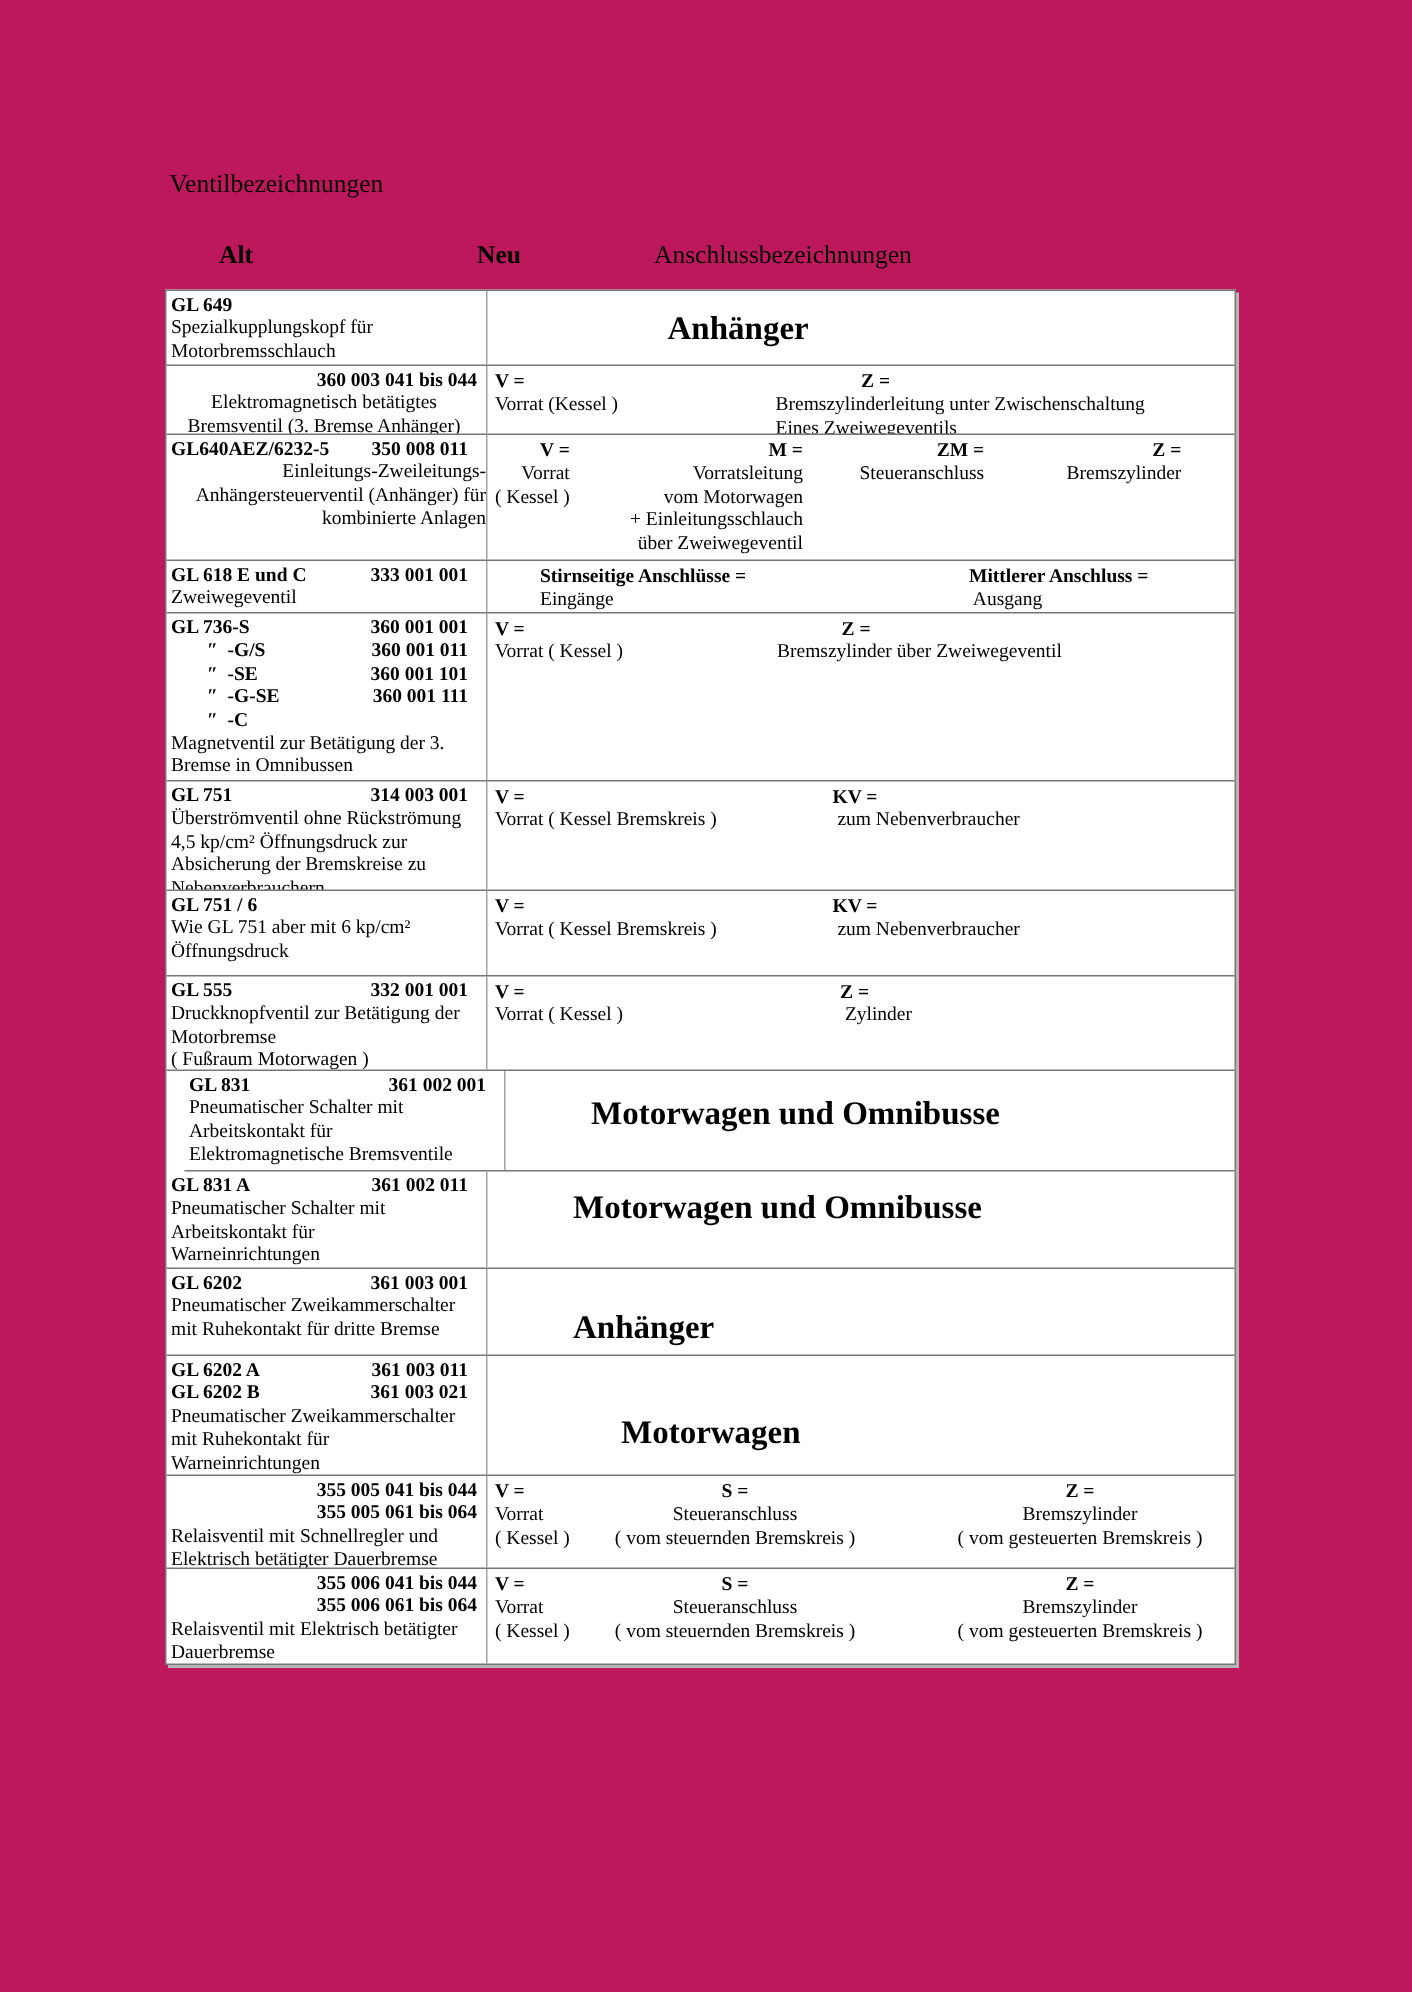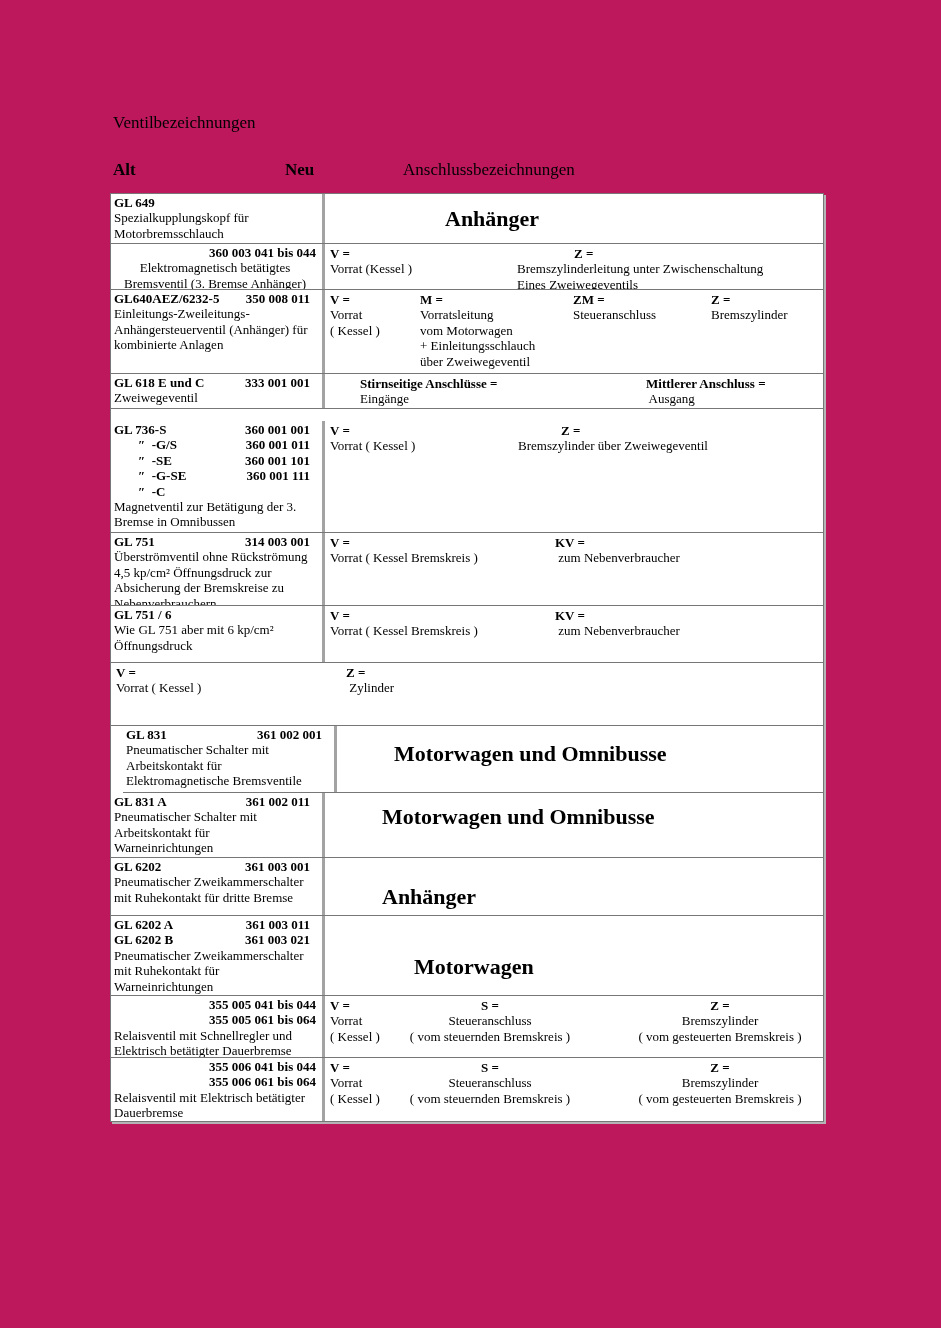--- a/index.html
+++ b/index.html
@@ -1,27 +1,27 @@
 <!DOCTYPE html>
 <html><head>
 <meta charset="utf-8">
 <style>
   html,body{margin:0;padding:0;background:#fff;}
   .page{position:relative;width:941px;height:1328px;background:#be185d;overflow:hidden;
         font-family:"Liberation Serif","DejaVu Serif",serif;color:#000;}
   .doc-title{position:absolute;left:113px;top:113px;font-size:17px;}
-  .hdr{position:absolute;top:160px;font-size:17px;}
+  .hdr{position:absolute;top:160px;font-size:17px;margin-left:33px;}
   .hdr-alt{left:113px;font-weight:bold;}
   .hdr-neu{left:285px;font-weight:bold;}
   .hdr-ans{left:403px;}
   .tbl{position:absolute;left:110px;top:193px;width:712px;border:1px solid #777;
        box-shadow:2px 2px 0 #b5b5b5;background:#fff;font-size:13px;line-height:15.4px;}
   .row{display:flex;box-sizing:border-box;border-bottom:1px solid #777;}
   .row:last-child{border-bottom:none;}
-  .lc{width:214px;box-sizing:border-box;border-right:3px solid #a3a3a3;
+  .lc{width:214px;box-sizing:border-box;border-right:1px solid #a3a3a3;
       padding:1px 0 0 3px;overflow:hidden;}
   .rc{flex:1;position:relative;overflow:hidden;}
   .ln{white-space:pre;}
   .ln.b{font-weight:bold;}
   .ln.sp{display:flex;justify-content:space-between;padding-right:12px;}
   .ln.r{text-align:right;padding-right:6px;}
   .ln.c{text-align:center;padding-right:6px;}
   .col{position:absolute;top:2px;}
   .col .key{font-weight:bold;white-space:pre;}
   .col .val{white-space:pre;}
@@ -57,21 +57,21 @@
             <div class="key">V =</div>
             <div class="val">Vorrat (Kessel )</div>
           </div>
           <div class="col" style="left: 192px;">
             <div class="key" style="padding-left: 57px;">Z =</div>
             <div class="val">Bremszylinderleitung unter Zwischenschaltung</div>
             <div class="val">Eines Zweiwegeventils</div>
           </div>
         </div>
       </div>
-      <div class="row" style="height: 84px;">
+      <div class="row" style="height: 84px; text-align: right;">
         <div class="lc">
           <div class="ln b sp"><div>GL640AEZ/6232-5</div><div>350 008 011</div></div>
           <div class="ln">Einleitungs-Zweileitungs-</div>
           <div class="ln">Anhängersteuerventil (Anhänger) für</div>
           <div class="ln">kombinierte Anlagen</div>
         </div>
         <div class="rc">
           <div class="col" style="left: 5px;">
             <div class="key">V =</div>
             <div class="val">Vorrat</div>
@@ -103,21 +103,21 @@
           <div class="col" style="left: 5px;">
             <div class="key">Stirnseitige Anschlüsse =</div>
             <div class="val">Eingänge</div>
           </div>
           <div class="col" style="left: 291px;">
             <div class="key">Mittlerer Anschluss =</div>
             <div class="val"> Ausgang</div>
           </div>
         </div>
       </div>
-      <div class="row" style="height: 112px; margin-top: 12px;">
+      <div class="row" style="height: 112px;">
         <div class="lc">
           <div class="ln b sp"><div>GL 736-S</div><div>360 001 001</div></div>
           <div class="ln b sp" style="padding-left: 24px;"><div>″  -G/S</div><div>360 001 011</div></div>
           <div class="ln b sp" style="padding-left: 24px;"><div>″  -SE</div><div>360 001 101</div></div>
           <div class="ln b sp" style="padding-left: 24px;"><div>″  -G-SE</div><div>360 001 111</div></div>
           <div class="ln b" style="padding-left: 24px;">″  -C</div>
           <div class="ln">Magnetventil zur Betätigung der 3.</div>
           <div class="ln">Bremse in Omnibussen</div>
         </div>
         <div class="rc">
@@ -161,20 +161,26 @@
             <div class="key">V =</div>
             <div class="val">Vorrat ( Kessel Bremskreis )</div>
           </div>
           <div class="col" style="left: 230px;">
             <div class="key">KV =</div>
             <div class="val"> zum Nebenverbraucher</div>
           </div>
         </div>
       </div>
       <div class="row" style="height: 63px;">
+        <div class="lc">
+          <div class="ln b sp"><div>GL 555</div><div>332 001 001</div></div>
+          <div class="ln">Druckknopfventil zur Betätigung der</div>
+          <div class="ln">Motorbremse</div>
+          <div class="ln">( Fußraum Motorwagen )</div>
+        </div>
         <div class="rc">
           <div class="col" style="left: 5px;">
             <div class="key">V =</div>
             <div class="val">Vorrat ( Kessel )</div>
           </div>
           <div class="col" style="left: 235px;">
             <div class="key">Z =</div>
             <div class="val"> Zylinder</div>
           </div>
         </div>

